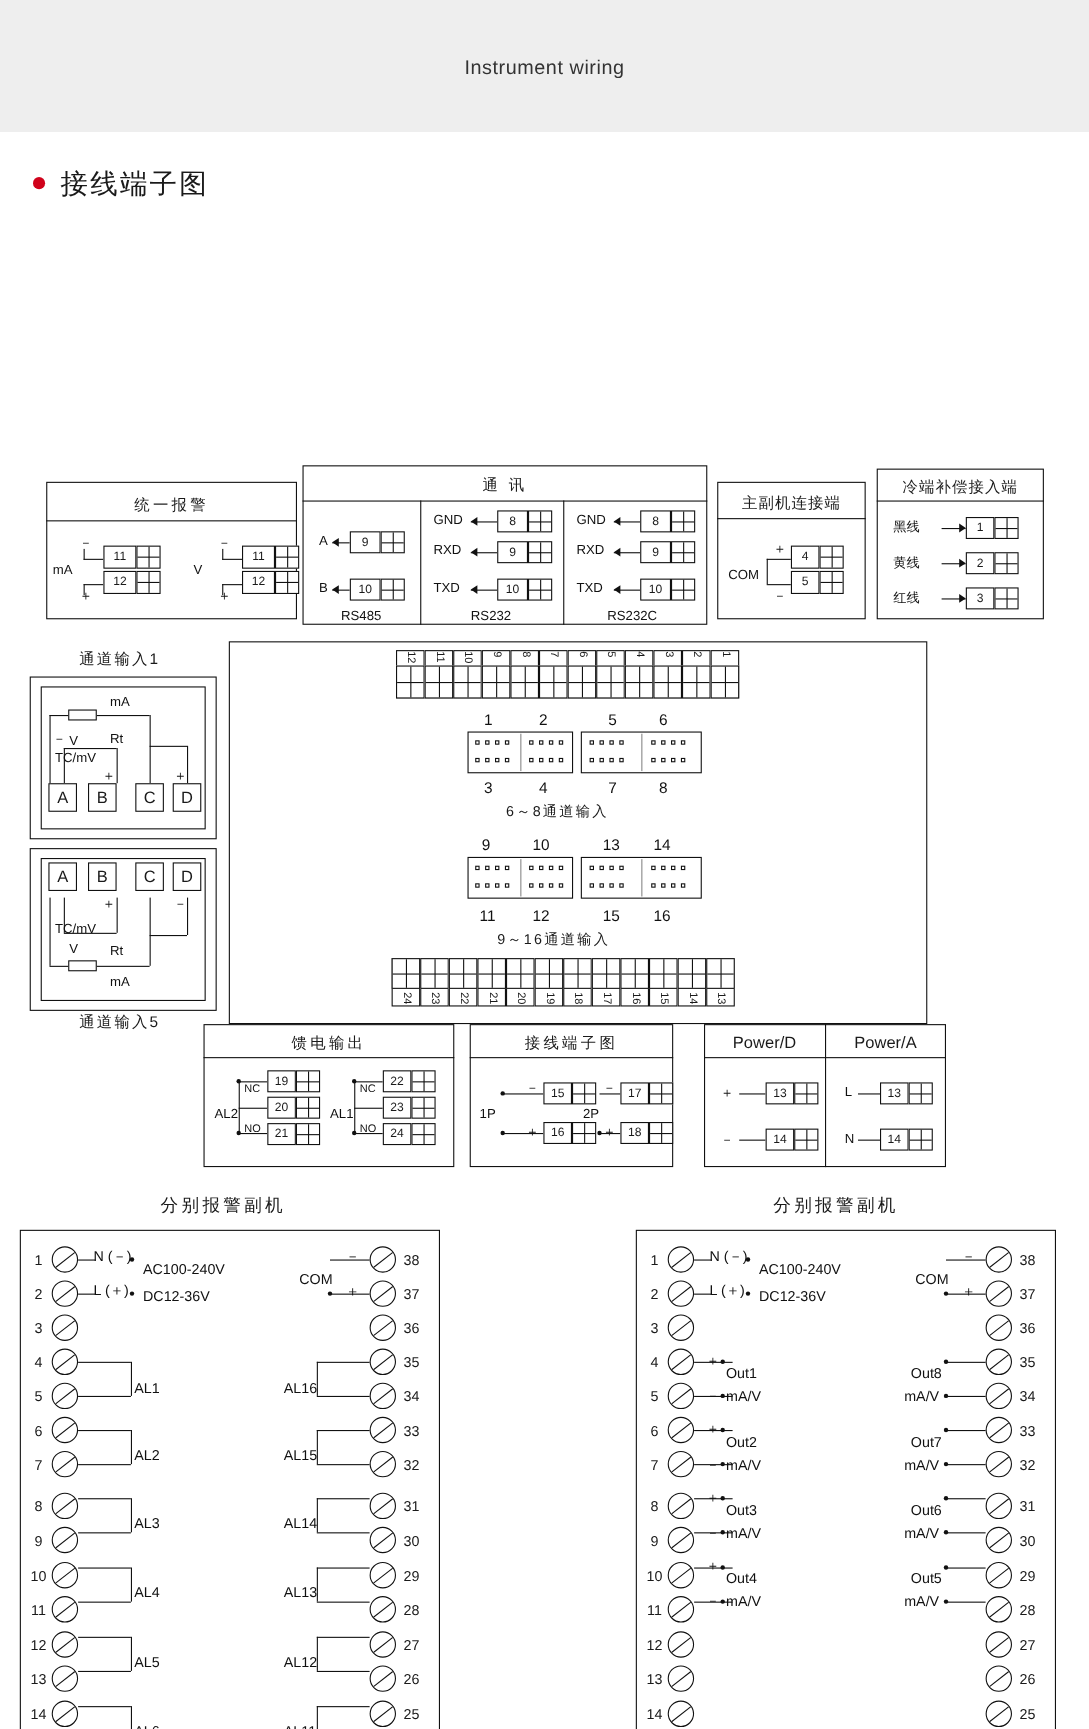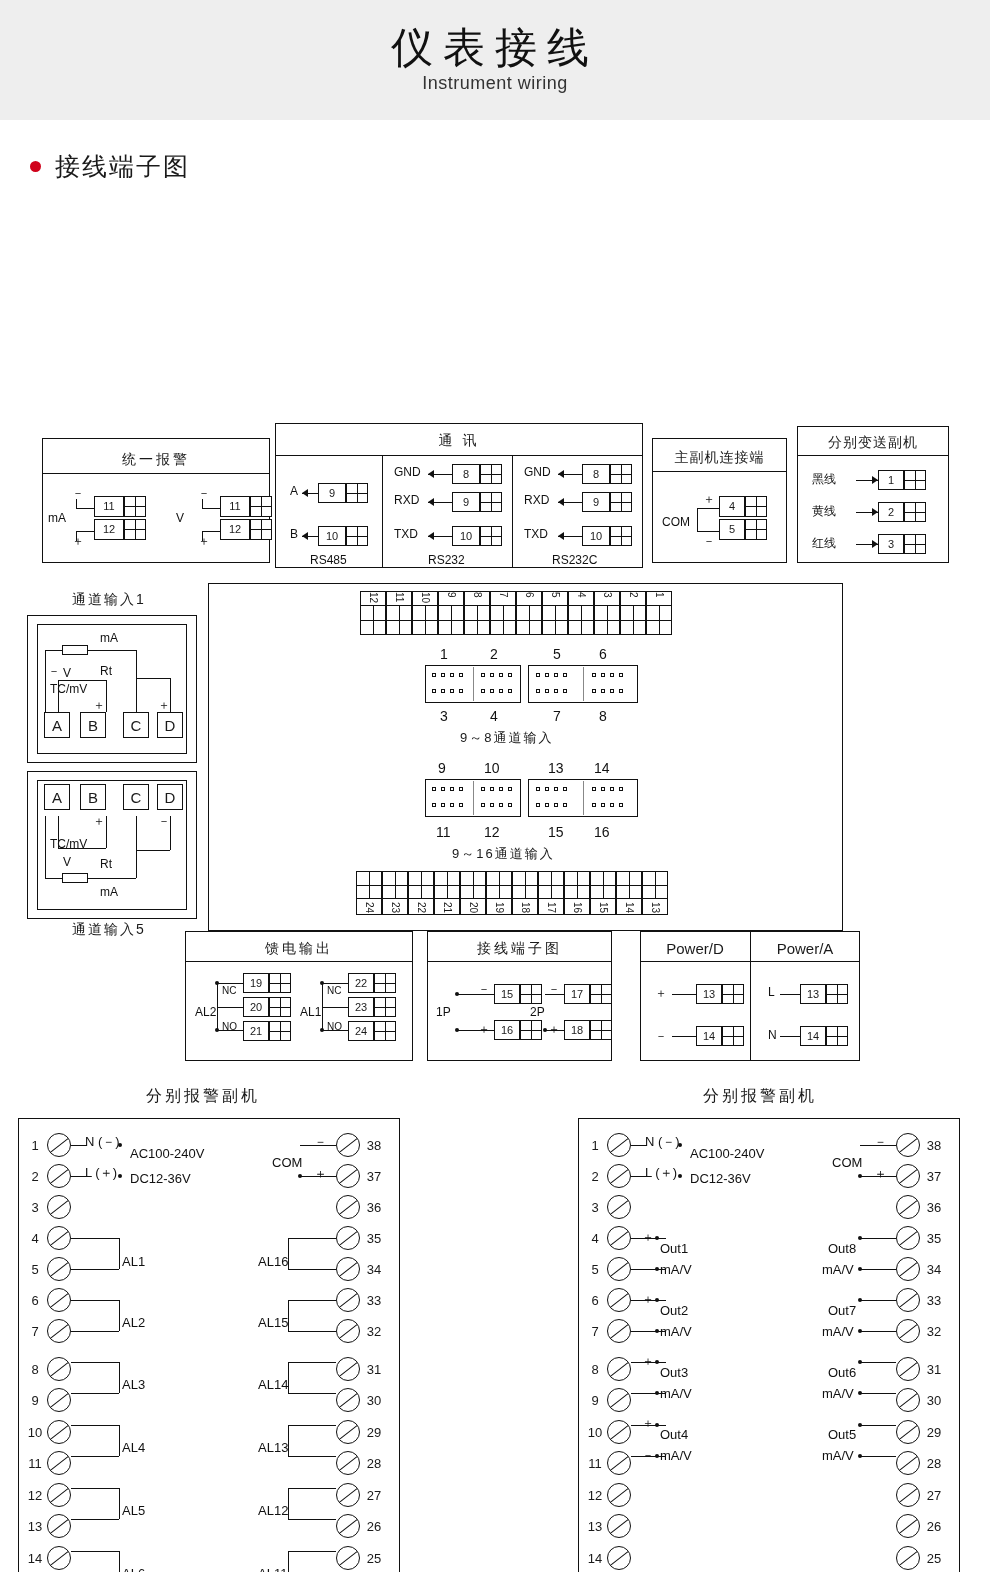--- a/index.html
+++ b/index.html
@@ -117,21 +117,20 @@
   .dotsq { width:4px; height:4px; border:1px solid #111; }
 
   .sub-caption {
     position:absolute; font-size:14px; letter-spacing:2px;
   }
 </style>
 </head>
 <body>
 
 <div class="header">
-  <div class="cn">仪表接线</div>
   <div class="en">Instrument wiring</div>
 </div>
 
 <div class="sec-title">
   <span class="dot"></span>
   <span class="txt">接线端子图</span>
 </div>
 
 <div class="canvas">
 
@@ -224,21 +223,21 @@
 <div class="hline" style="left:697px; top:325px; width:22px;"></div>
 <div class="hline" style="left:697px; top:348px; width:22px;"></div>
 <div class="vline" style="left:697px; top:325px; height:23px;"></div>
 <div class="pin" style="left:719px; top:313px; width:26px; height:21px;">4</div>
 <div class="pin" style="left:719px; top:336px; width:26px; height:21px;">5</div>
 <div class="screw" style="left:745px; top:313px; width:22px; height:21px;"></div>
 <div class="screw" style="left:745px; top:336px; width:22px; height:21px;"></div>
 
 <div class="box" style="left:797px; top:243px; width:152px; height:137px;"></div>
 <div class="hline" style="left:797px; top:272px; width:152px;"></div>
-<div class="ttl" style="left:797px; top:251px; width:152px; letter-spacing:1px;">分别变送副机</div>
+<div class="ttl" style="left:797px; top:251px; width:152px; letter-spacing:1px;">冷端补偿接入端</div>
 <div class="lbl" style="left:812px; top:288px;">黑线</div>
 <div class="lbl" style="left:812px; top:320px;">黄线</div>
 <div class="lbl" style="left:812px; top:352px;">红线</div>
 <div class="hline" style="left:856px; top:297px; width:22px;"></div>
 <div class="hline" style="left:856px; top:329px; width:22px;"></div>
 <div class="hline" style="left:856px; top:361px; width:22px;"></div>
 <div class="arrow-r" style="left:872px; top:293px;"></div>
 <div class="arrow-r" style="left:872px; top:325px;"></div>
 <div class="arrow-r" style="left:872px; top:357px;"></div>
 <div class="pin" style="left:878px; top:287px; width:26px; height:20px;">1</div>
@@ -404,21 +403,21 @@
   <div class="dotsq"></div>
       <div class="dotsq"></div>
       <div class="dotsq"></div>
       <div class="dotsq"></div>
 </div>
 <div class="vline" style="left:583px; top:484px; height:34px; background:#888;"></div>
 <div class="lbl" style="left:440px; top:525px; font-size:14px;">3</div>
 <div class="lbl" style="left:490px; top:525px; font-size:14px;">4</div>
 <div class="lbl" style="left:553px; top:525px; font-size:14px;">7</div>
 <div class="lbl" style="left:599px; top:525px; font-size:14px;">8</div>
-<div class="sub-caption" style="left:460px; top:546px; font-size:13px;">9～8通道输入</div>
+<div class="sub-caption" style="left:460px; top:546px; font-size:13px;">6～8通道输入</div>
 
 <div class="lbl" style="left:438px; top:577px; font-size:14px;">9</div>
 <div class="lbl" style="left:484px; top:577px; font-size:14px;">10</div>
 <div class="lbl" style="left:548px; top:577px; font-size:14px;">13</div>
 <div class="lbl" style="left:594px; top:577px; font-size:14px;">14</div>
 <div class="grid4" style="left:425px; top:596px; width:96px; height:38px;"></div>
 <div class="dotrow" style="left:432px; top:604px;">
   <div class="dotsq"></div>
       <div class="dotsq"></div>
       <div class="dotsq"></div>

